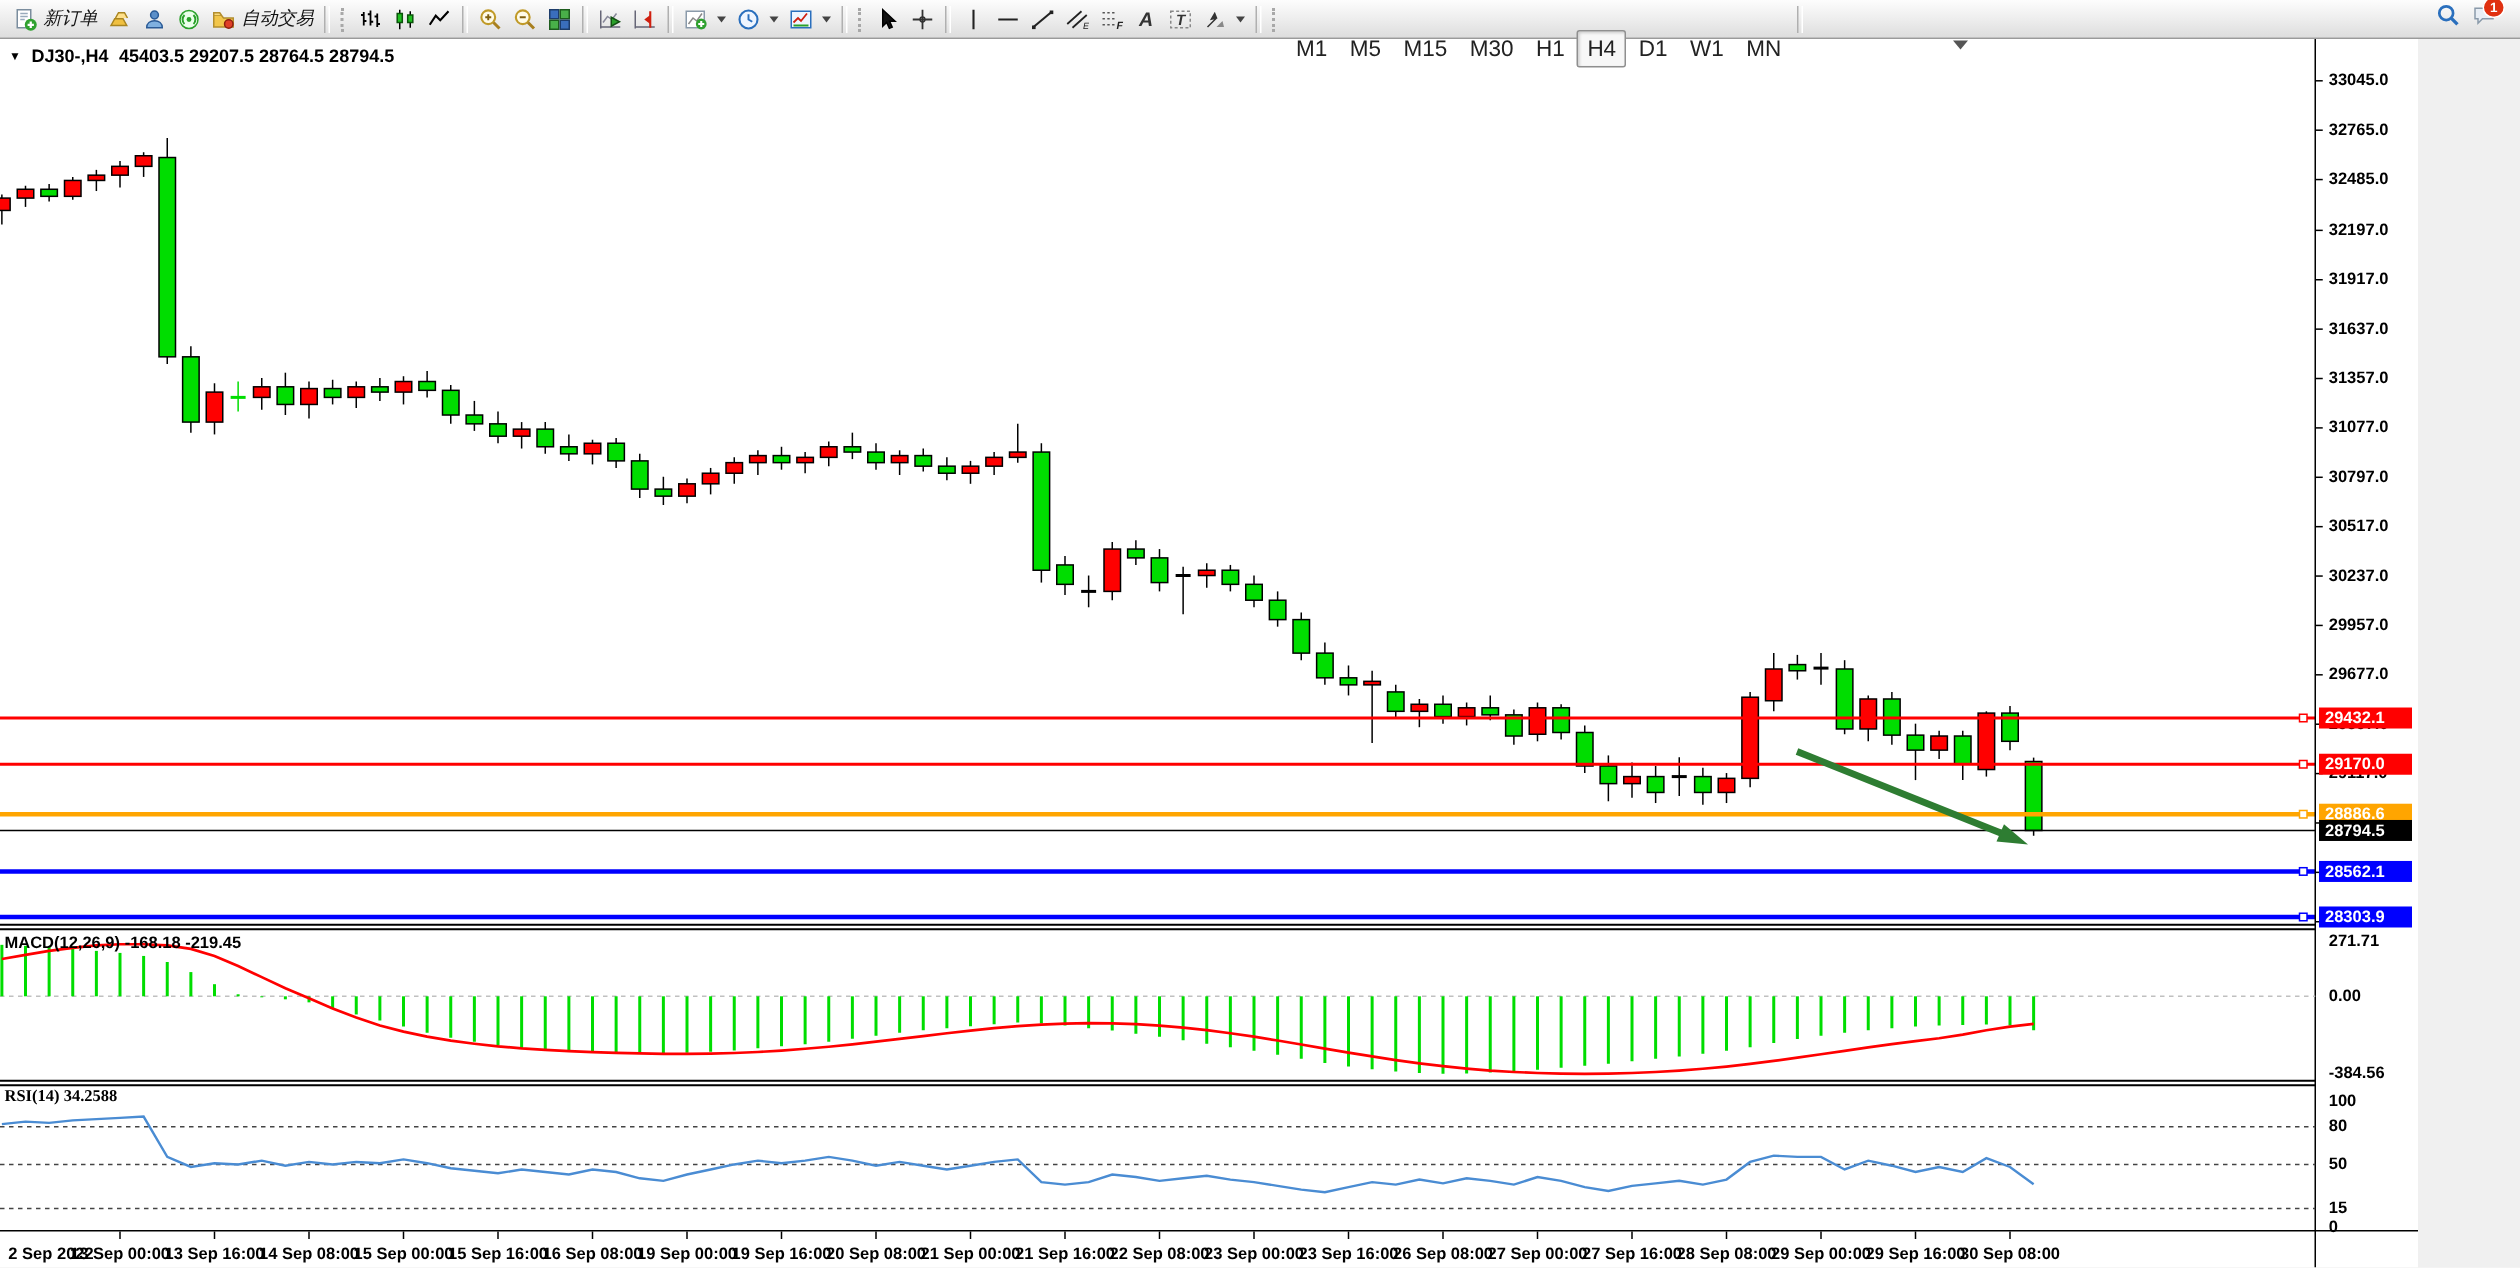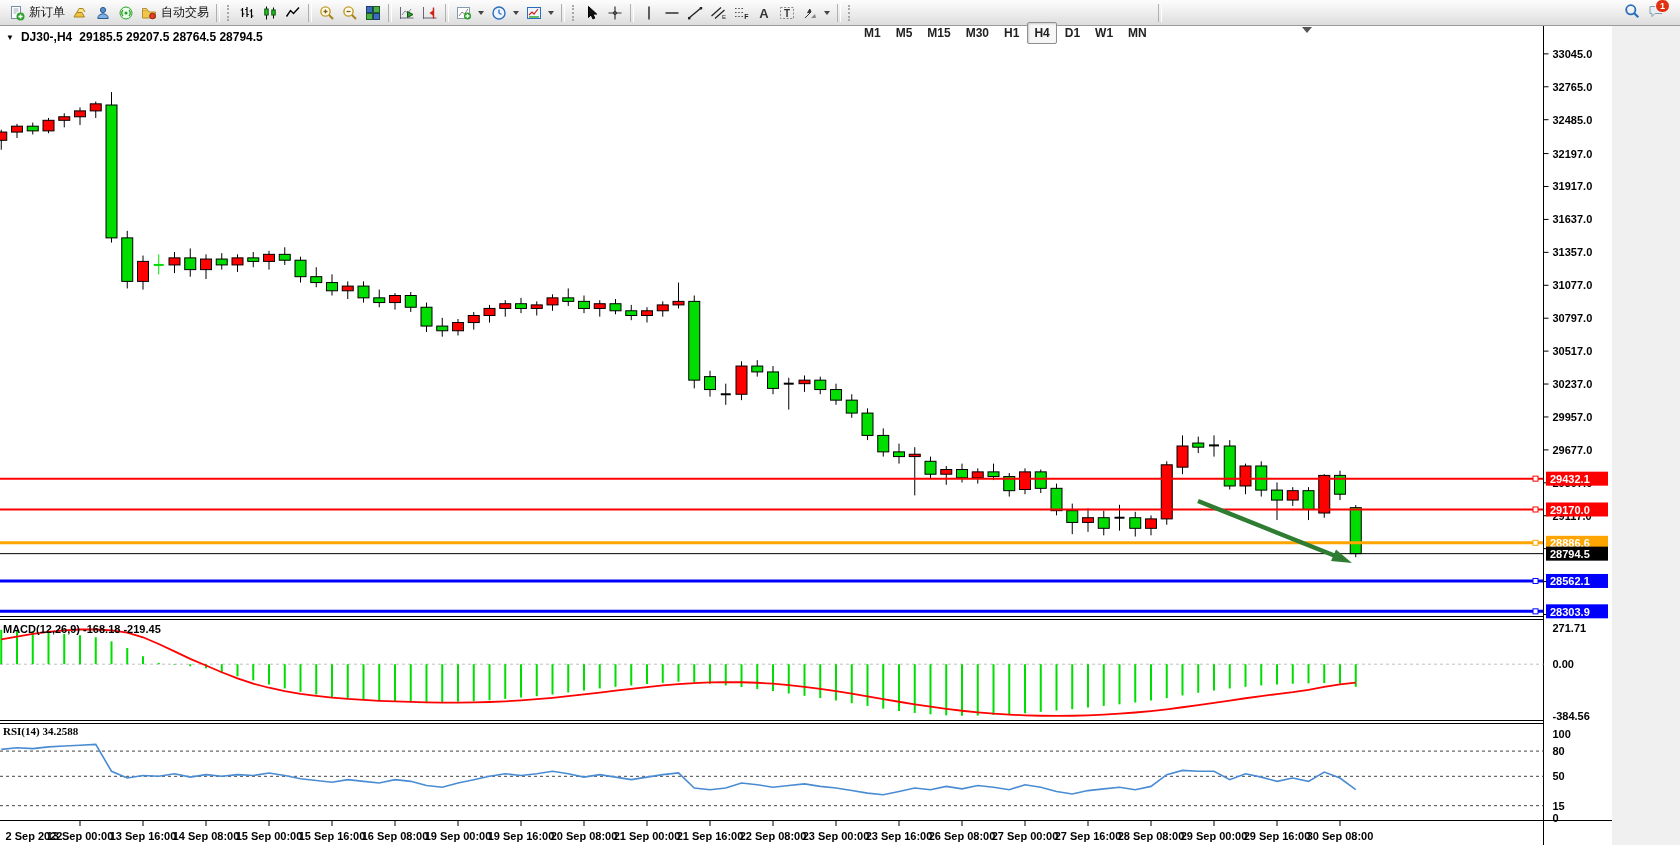--- a/index.html
+++ b/index.html
@@ -1,27 +1,27 @@
 <!DOCTYPE html>
 <html><head>
 <meta charset="utf-8">
 <style>
   html,body{margin:0;padding:0;width:1680px;height:845px;overflow:hidden;
     background:#f0f0f0;font-family:"Liberation Sans",sans-serif;}
   #toolbar{position:absolute;top:0;left:0;width:1680px;height:26px;box-sizing:border-box;
     background:linear-gradient(#fdfdfd,#ececec 55%,#dddddd);border-bottom:1px solid #9a9a9a;
     display:flex;align-items:center;padding:0 6px;gap:1px;z-index:5;}
-  .tb-btn{display:flex;align-items:center;gap:4px;padding:2px 3px;height:20px;box-sizing:border-box;border-radius:2px;}
+  .tb-btn{display:flex;align-items:center;gap:4px;padding:2px 3px;height:20px;box-sizing:border-box;border-radius:2px;font-style:italic;}
   .tb-icon{width:16px;height:16px;display:inline-block;}
   .tb-icon svg{display:block;}
   .tb-label{font-size:12px;color:#111;white-space:nowrap;}
   .tb-sep{width:2px;height:18px;border-left:1px solid #b0b0b0;border-right:1px solid #fff;margin:0 3px;}
   .tb-handle{width:3px;height:16px;border-left:2px dotted #a8a8a8;margin:0 3px;}
   .caret{width:0;height:0;border-left:3px solid transparent;border-right:3px solid transparent;border-top:4px solid #444;margin-left:2px;}
-  .tf-btn{font-size:12px;font-weight:700;color:#222;padding:3px 6px;border:1px solid transparent;border-radius:2px;margin-top:40px;}
+  .tf-btn{font-size:15px;font-weight:400;color:#222;padding:3px 6px;border:1px solid transparent;border-radius:2px;margin-top:40px;}
   .tf-btn.active{background:#f7f7f7;border:1px solid #8f8f8f;box-shadow:inset 1px 1px 2px rgba(0,0,0,.18);text-align:center;}
   #tb-right{margin-left:auto;display:flex;align-items:center;gap:8px;padding-right:10px;}
   .badge{position:absolute;top:-4px;right:-6px;background:#e03010;color:#fff;font-size:9px;font-weight:700;
     border-radius:7px;min-width:9px;height:12px;line-height:12px;text-align:center;padding:0 2px;border:1px solid #fff;}
   #chart-svg{position:absolute;top:0;left:0;z-index:1;}
   .overlay-label{position:absolute;z-index:3;font-size:11px;font-weight:700;color:#000;white-space:nowrap;}
   #symbol-line{left:6px;top:30px;font-size:12px;display:flex;gap:7px;align-items:center;}
   #symbol-line .tri{font-size:8px;}
   #macd-label{left:3px;top:623px;}
   #rsi-label{left:3px;top:725px;font-family:Liberation Serif, serif;}
@@ -695,21 +695,21 @@
       <line x1="1277" y1="821" x2="1277" y2="826" stroke="#000"></line>
       <text x="1277" y="836" font-size="11" font-weight="700" text-anchor="middle" dominant-baseline="central">29 Sep 16:00</text>
       <line x1="1340" y1="821" x2="1340" y2="826" stroke="#000"></line>
       <text x="1340" y="836" font-size="11" font-weight="700" text-anchor="middle" dominant-baseline="central">30 Sep 08:00</text>
     </g>
   </svg>
 
 <div id="symbol-line" class="overlay-label">
   <span class="tri">▼</span>
   <span>DJ30-,H4</span>
-  <span>29185.5 29207.5 28764.5 28794.5</span>
+  <span>45403.5 29207.5 28764.5 28794.5</span>
 </div>
 
 <div id="macd-label" class="overlay-label">
   <span>MACD(12,26,9)</span>
   <span>-168.18 -219.45</span>
 </div>
 
 <div id="rsi-label" class="overlay-label">
   <span>RSI(14)</span>
   <span>34.2588</span>

